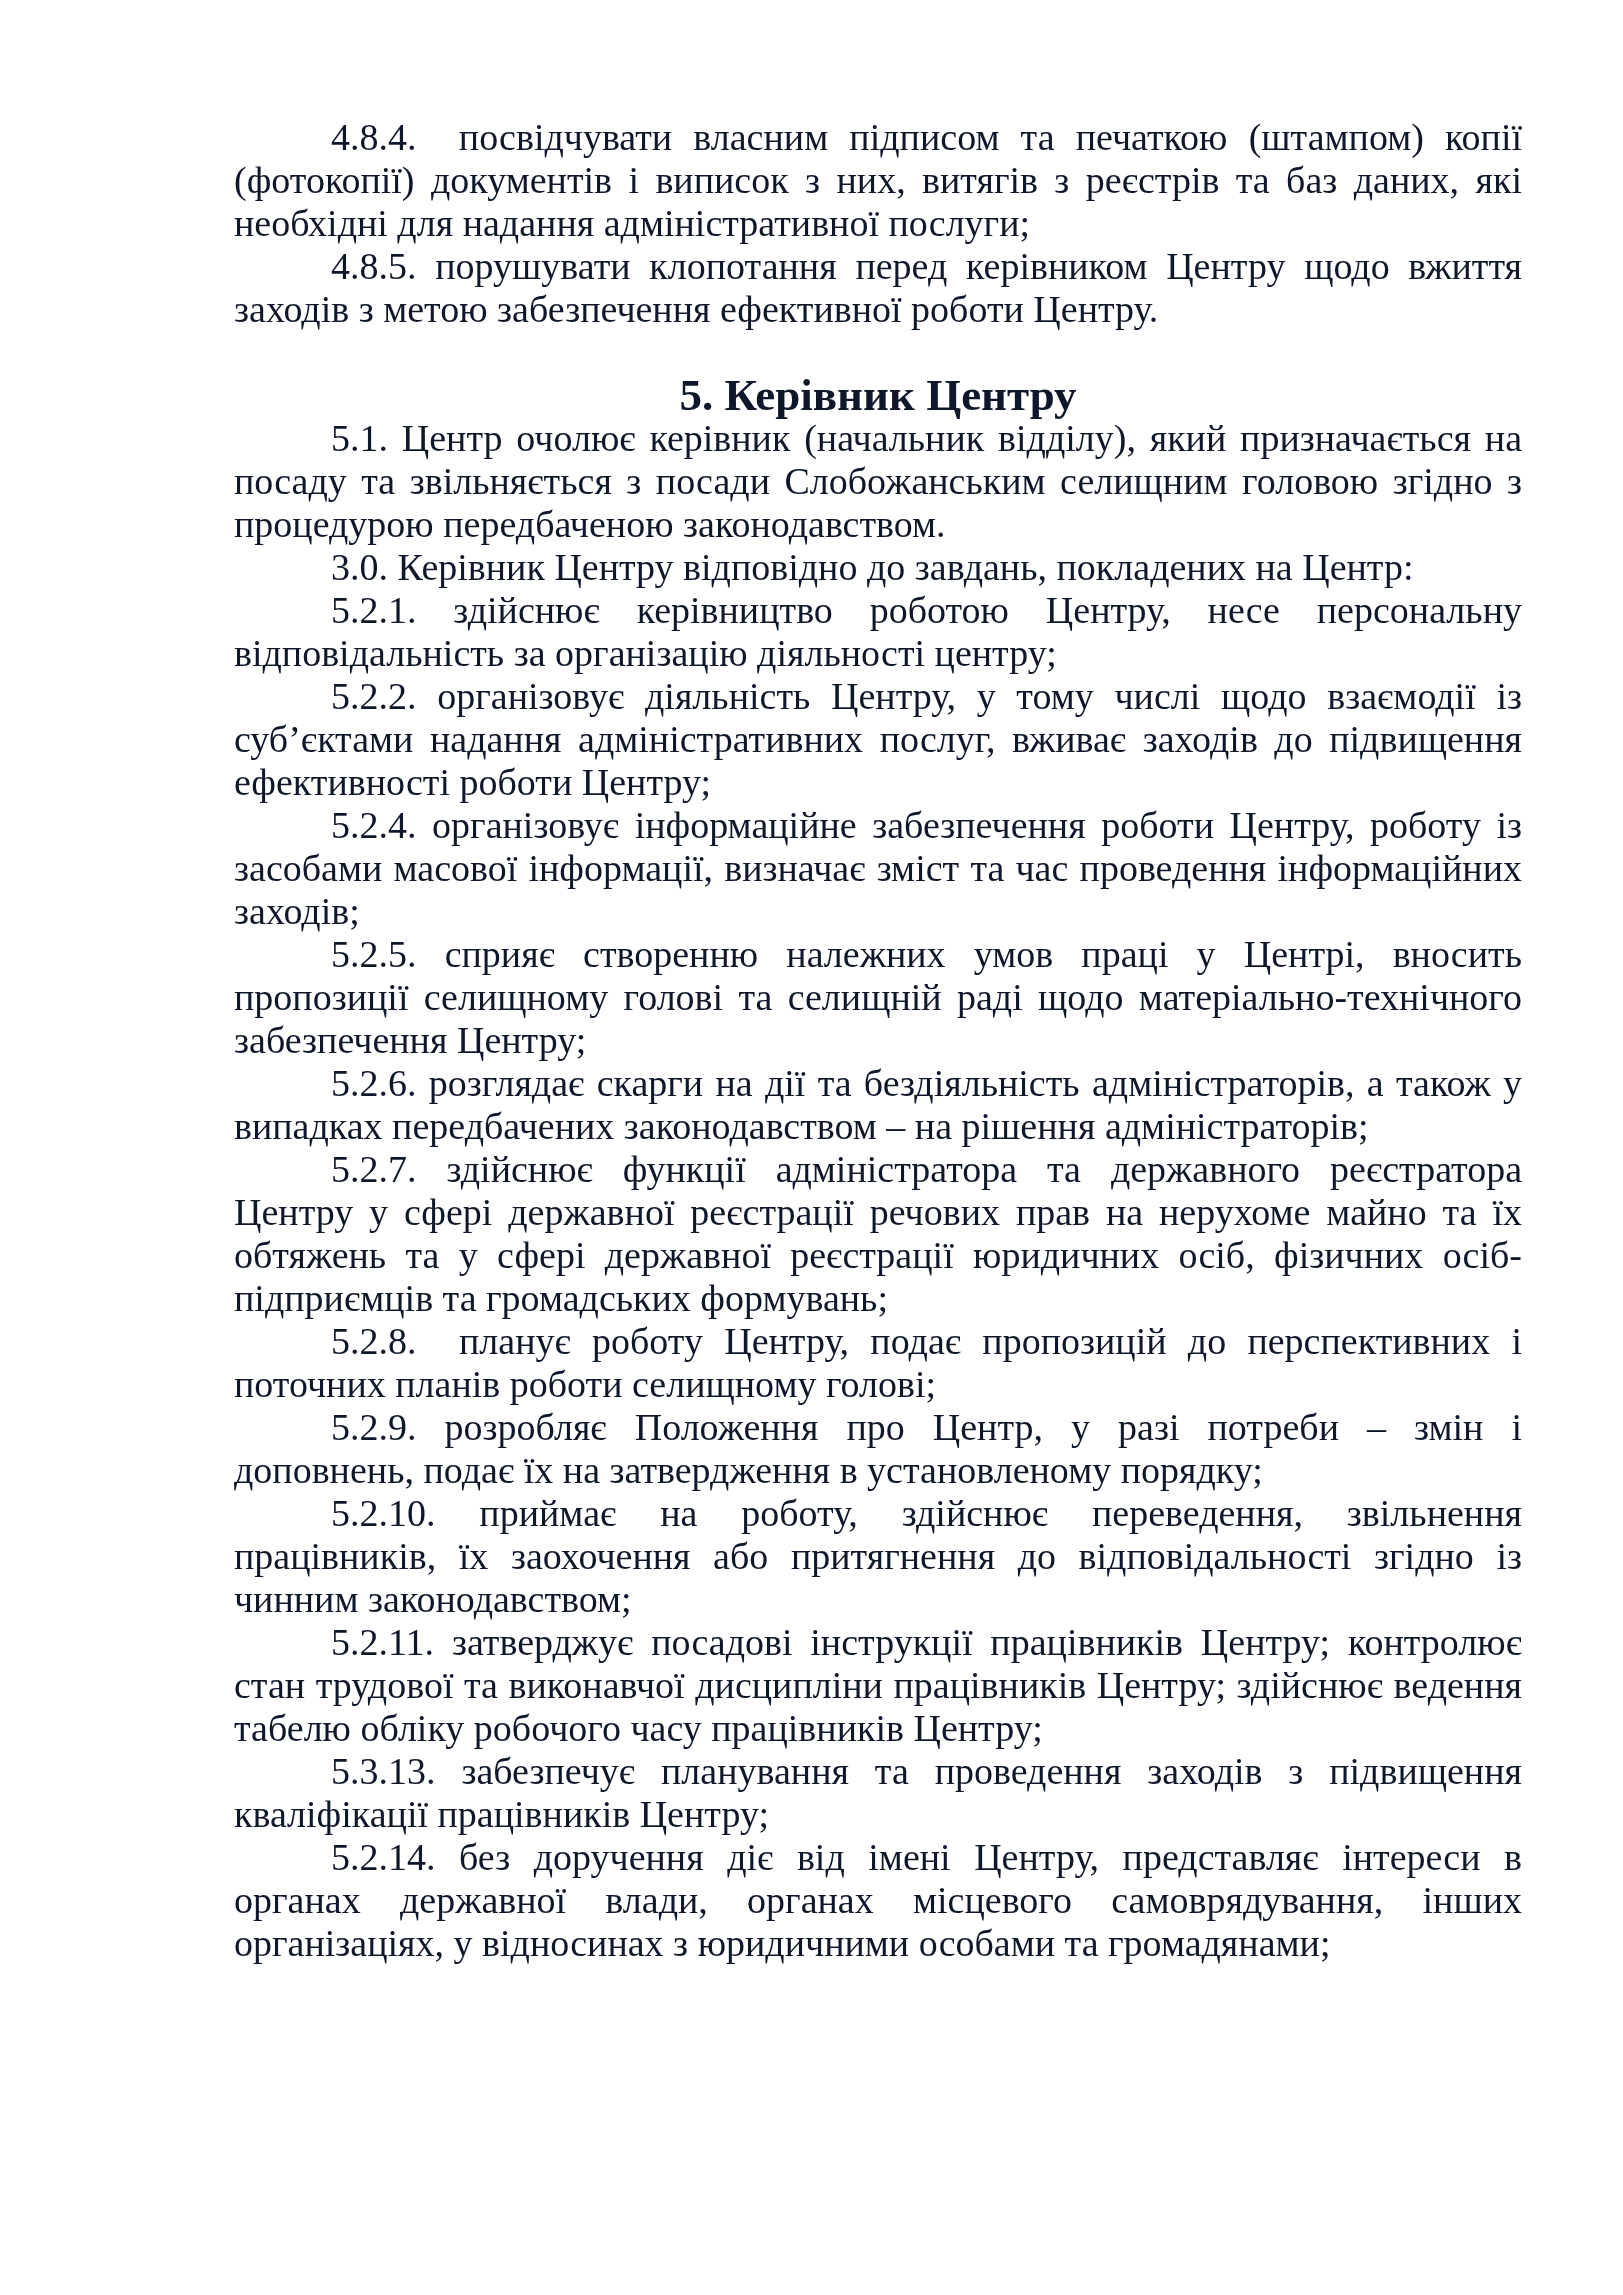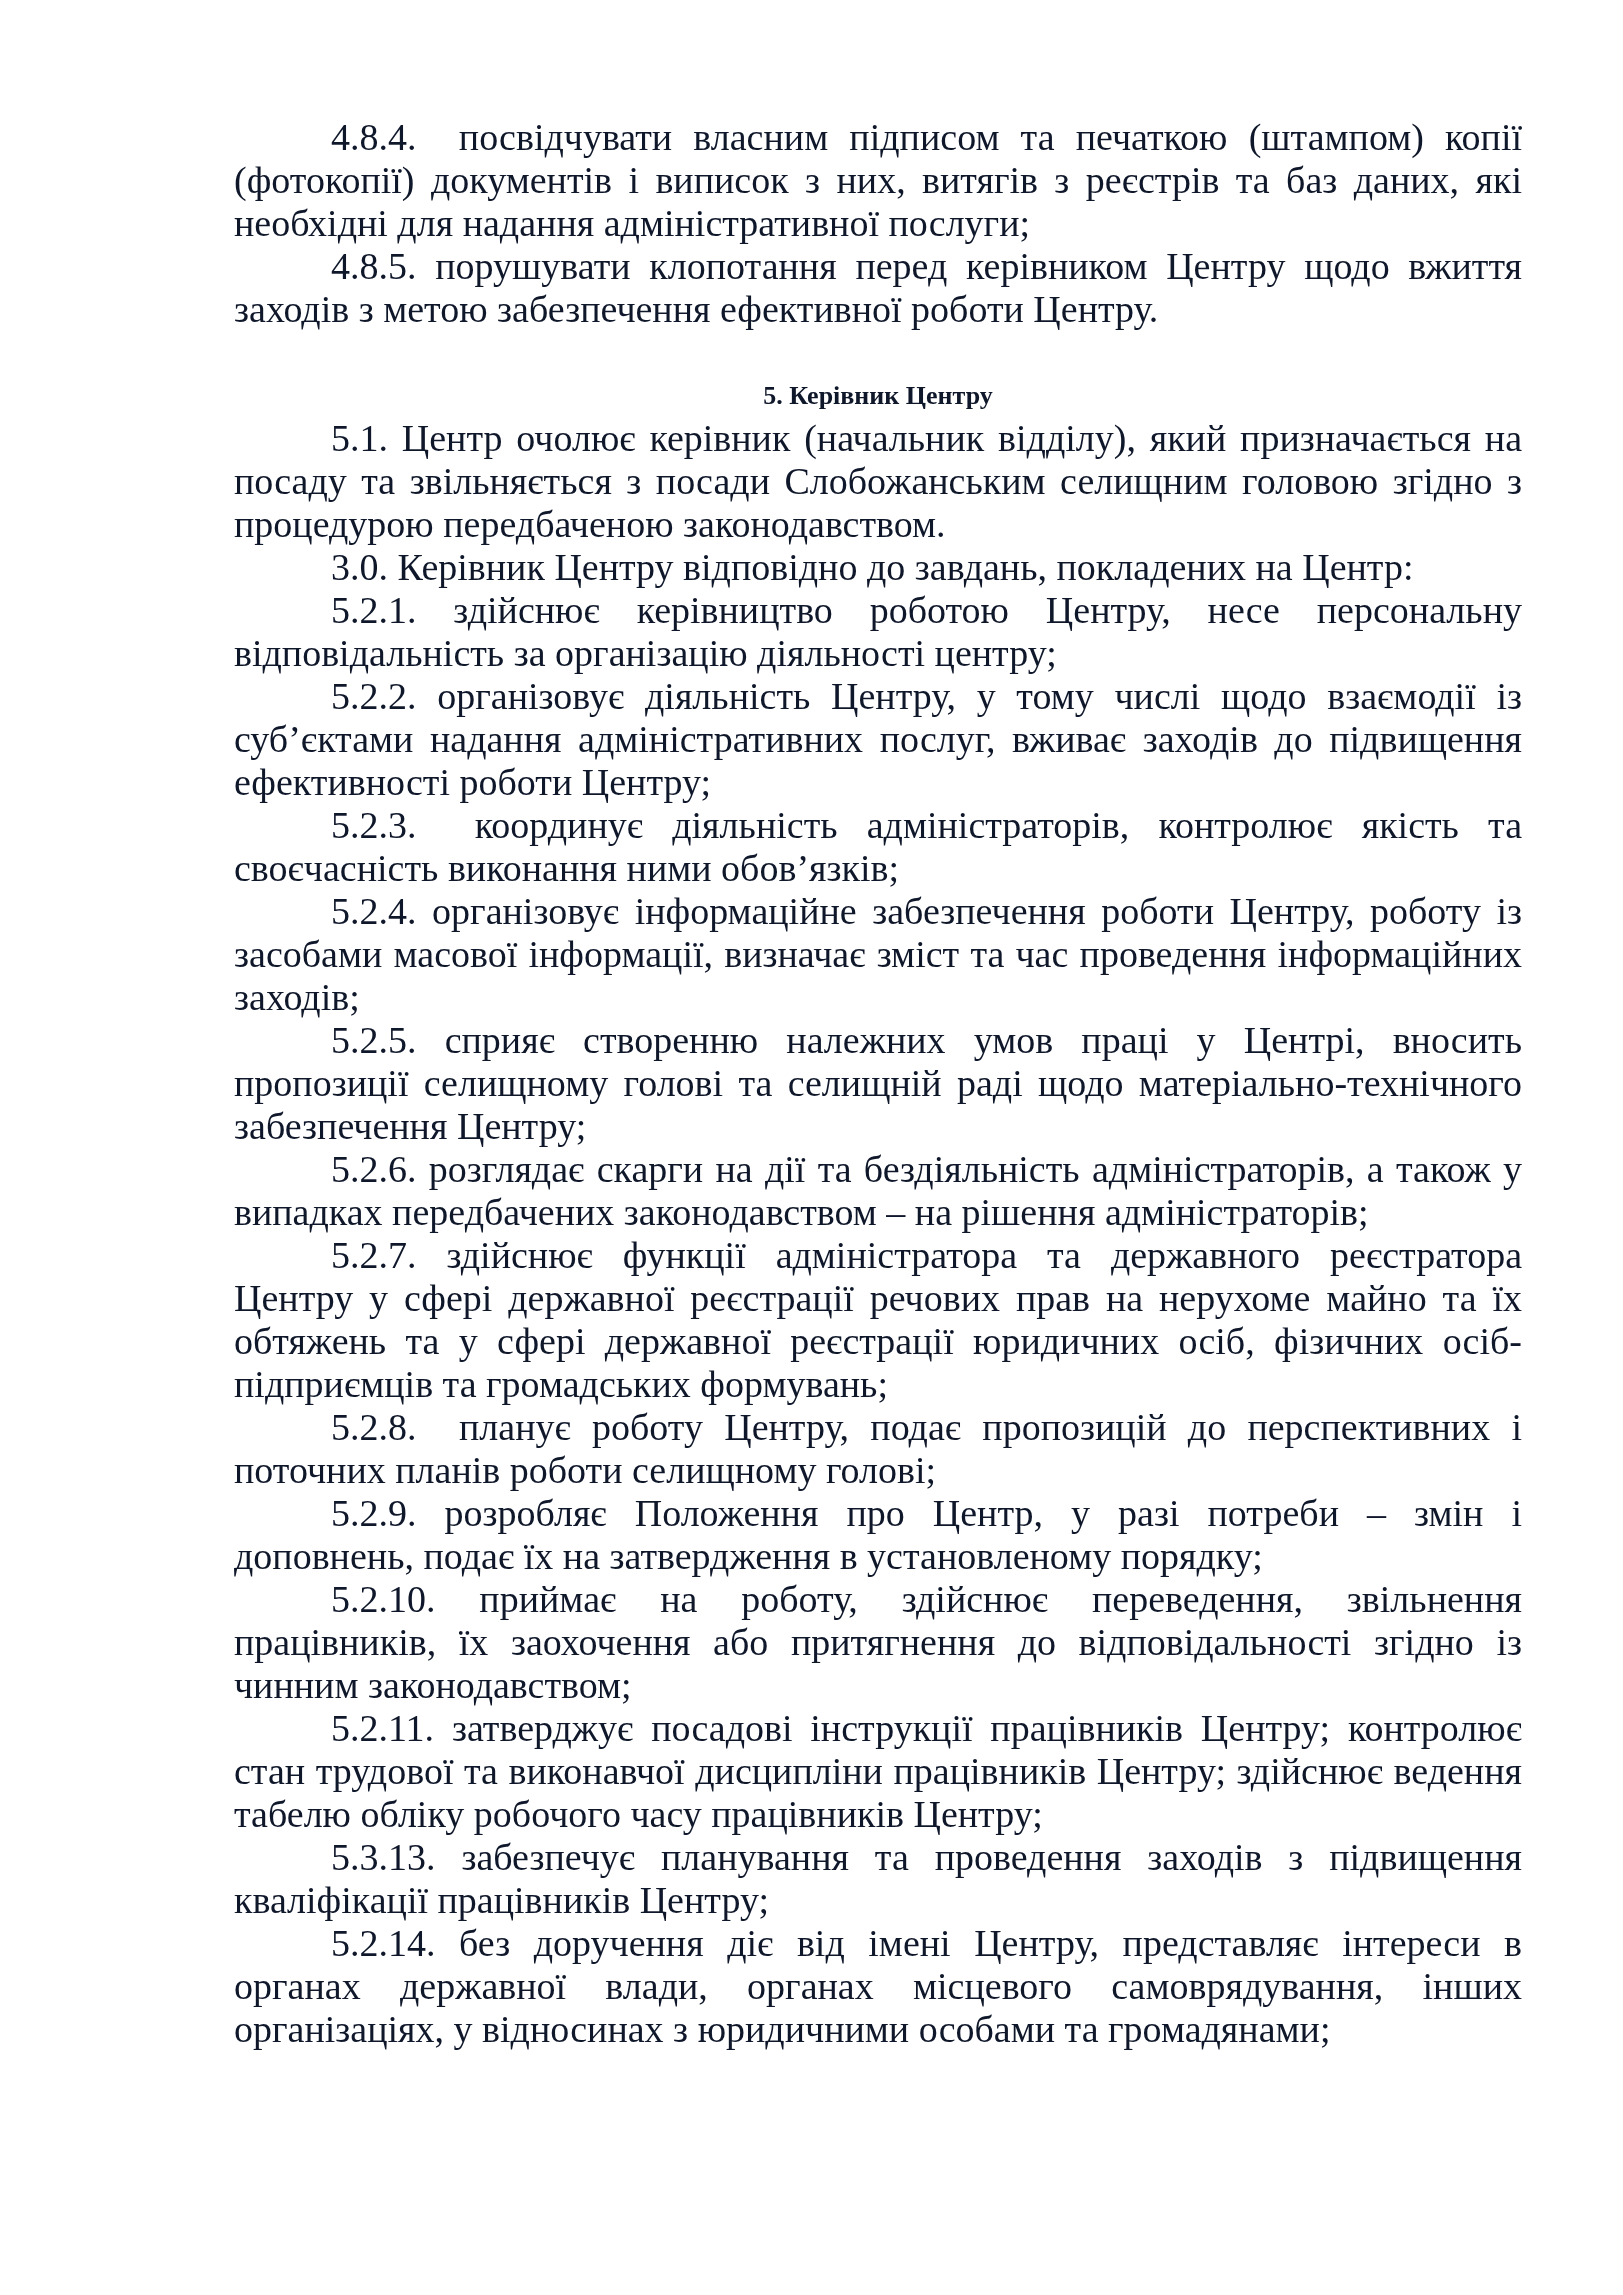--- a/index.html
+++ b/index.html
@@ -27,21 +27,21 @@
   .para {
     margin: 0;
     padding: 0;
     text-indent: 97px;
     text-align: justify;
   }
   .heading {
     margin: 43px 0 0 0;
     text-align: center;
     font-weight: bold;
-    font-size: 26px;
+    font-size: 45px;
     line-height: 43px;
   }
   .num {
     white-space: pre;
   }
 </style>
 </head>
 <body>
 
 <div class="page">
@@ -53,21 +53,20 @@
   <h2 class="heading">5. Керівник Центру</h2>
 
   <p class="para"><span class="num">5.1.</span> <span>Центр очолює керівник (начальник відділу), який призначається на посаду та звільняється з посади Слобожанським селищним головою згідно з процедурою передбаченою законодавством.</span></p>
 
   <p class="para"><span class="num">3.0.</span> <span>Керівник Центру відповідно до завдань, покладених на Центр:</span></p>
 
   <p class="para"><span class="num">5.2.1.</span> <span>здійснює керівництво роботою Центру, несе персональну відповідальність за організацію діяльності центру;</span></p>
 
   <p class="para"><span class="num">5.2.2.</span> <span>організовує діяльність Центру, у тому числі щодо взаємодії із суб’єктами надання адміністративних послуг, вживає заходів до підвищення ефективності роботи Центру;</span></p>
 
-  <p class="para"><span class="num">5.2.3.</span>&nbsp;&nbsp;<span>координує діяльність адміністраторів, контролює якість та своєчасність виконання ними обов’язків;</span></p>
 
   <p class="para"><span class="num">5.2.4.</span> <span>організовує інформаційне забезпечення роботи Центру, роботу із засобами масової інформації, визначає зміст та час проведення інформаційних заходів;</span></p>
 
   <p class="para"><span class="num">5.2.5.</span> <span>сприяє створенню належних умов праці у Центрі, вносить пропозиції селищному голові та селищній раді щодо матеріально-технічного забезпечення Центру;</span></p>
 
   <p class="para"><span class="num">5.2.6.</span> <span>розглядає скарги на дії та бездіяльність адміністраторів, а також у випадках передбачених законодавством – на рішення адміністраторів;</span></p>
 
   <p class="para"><span class="num">5.2.7.</span> <span>здійснює функції адміністратора та державного реєстратора Центру у сфері державної реєстрації речових прав на нерухоме майно та їх обтяжень та у сфері державної реєстрації юридичних осіб, фізичних осіб-підприємців та громадських формувань;</span></p>
 
   <p class="para"><span class="num">5.2.8.</span>&nbsp; <span>планує роботу Центру, подає пропозицій до перспективних і поточних планів роботи селищному голові;</span></p>

